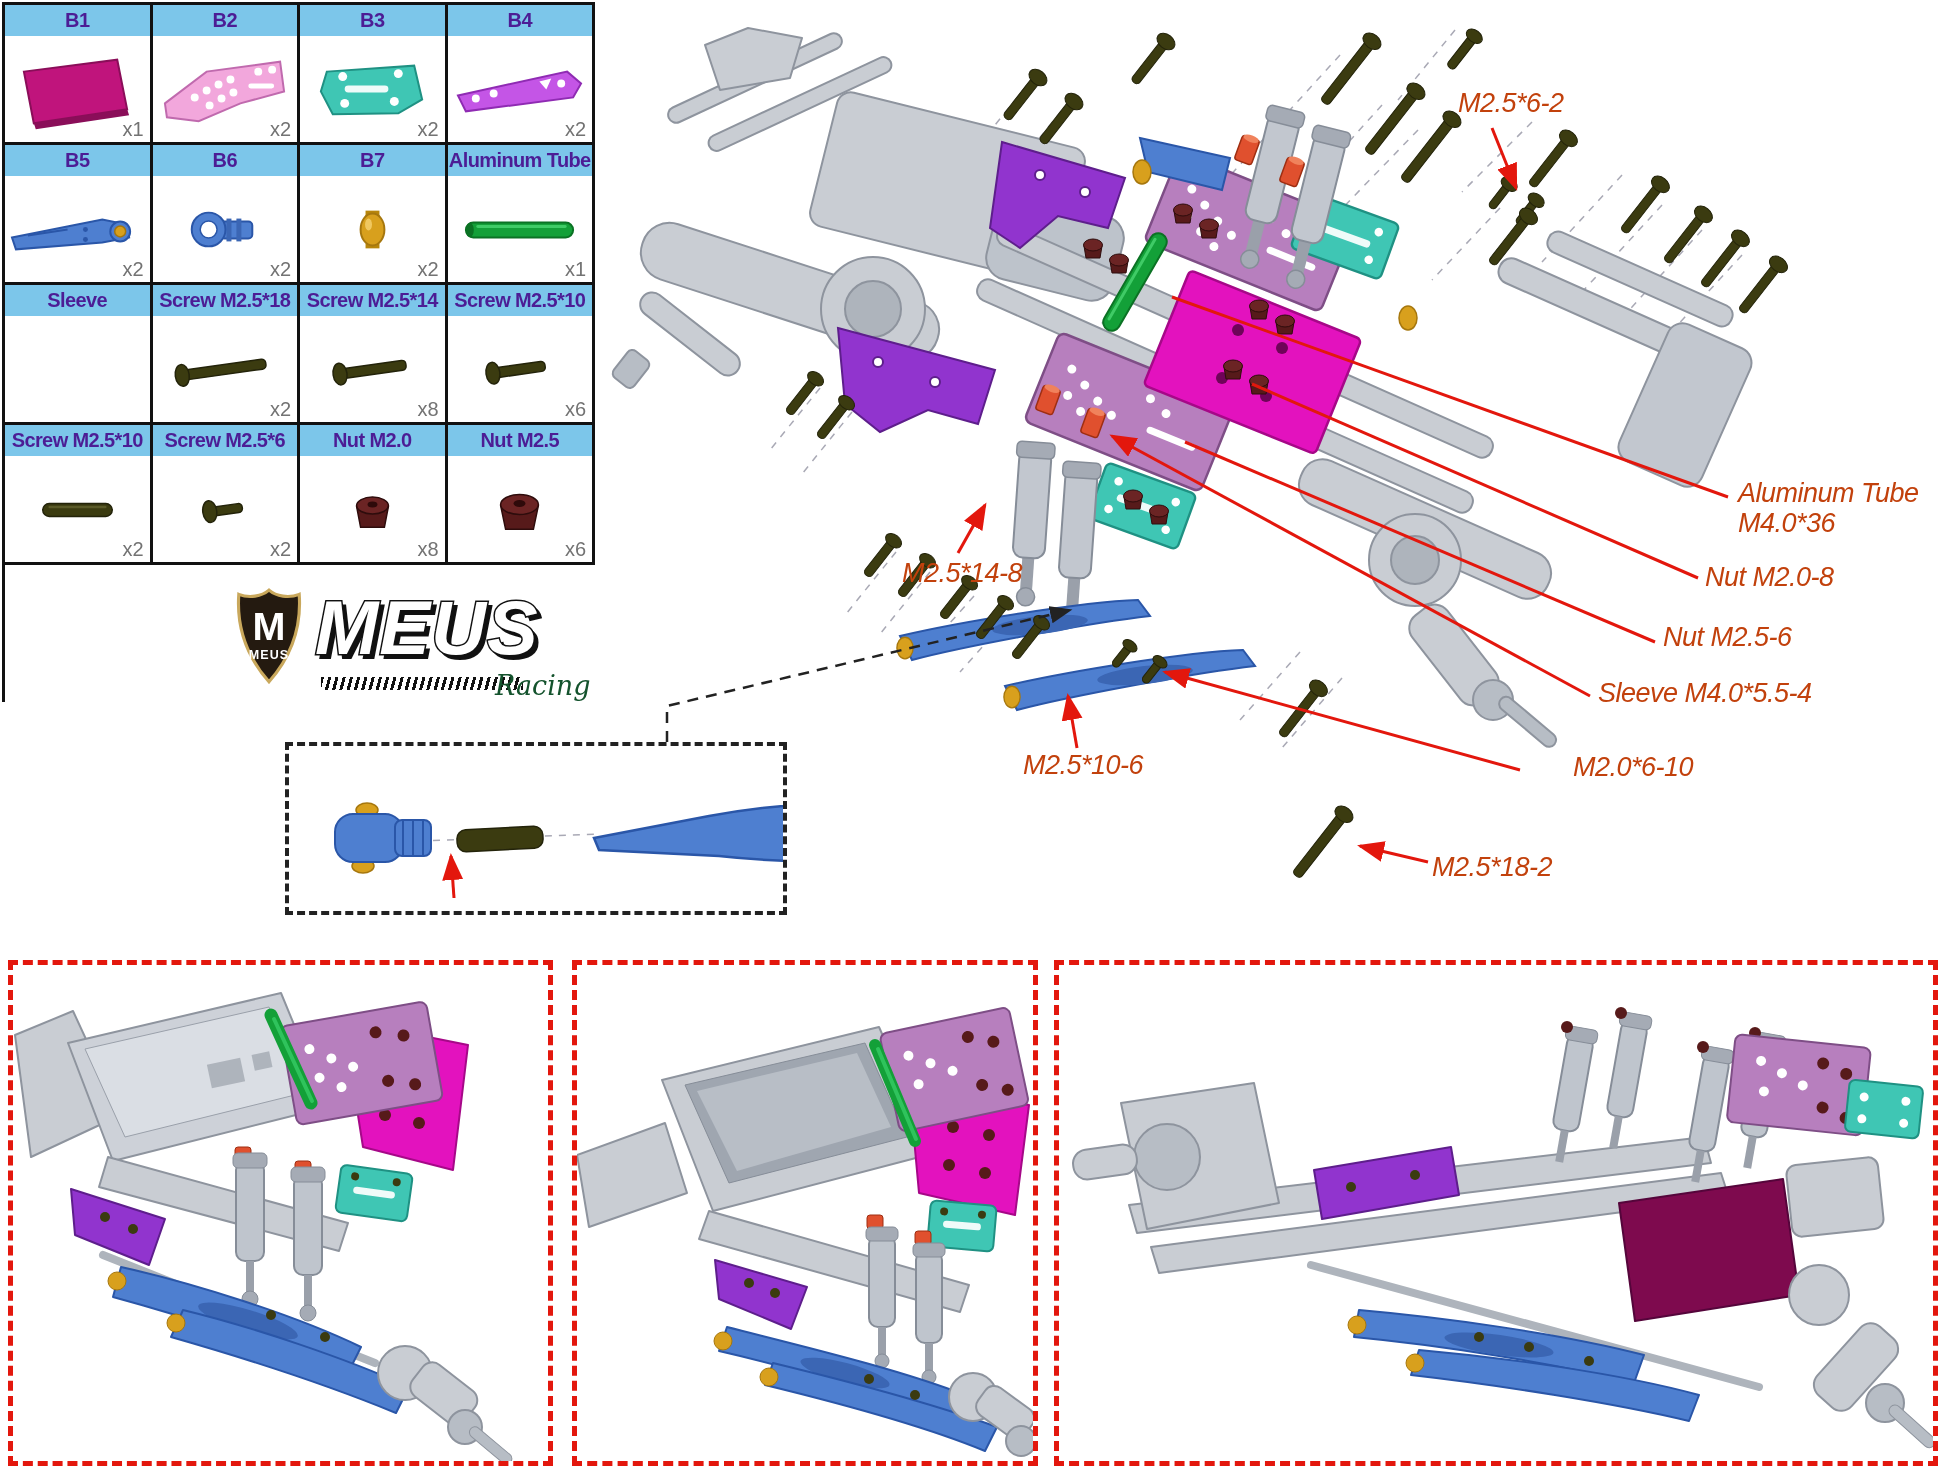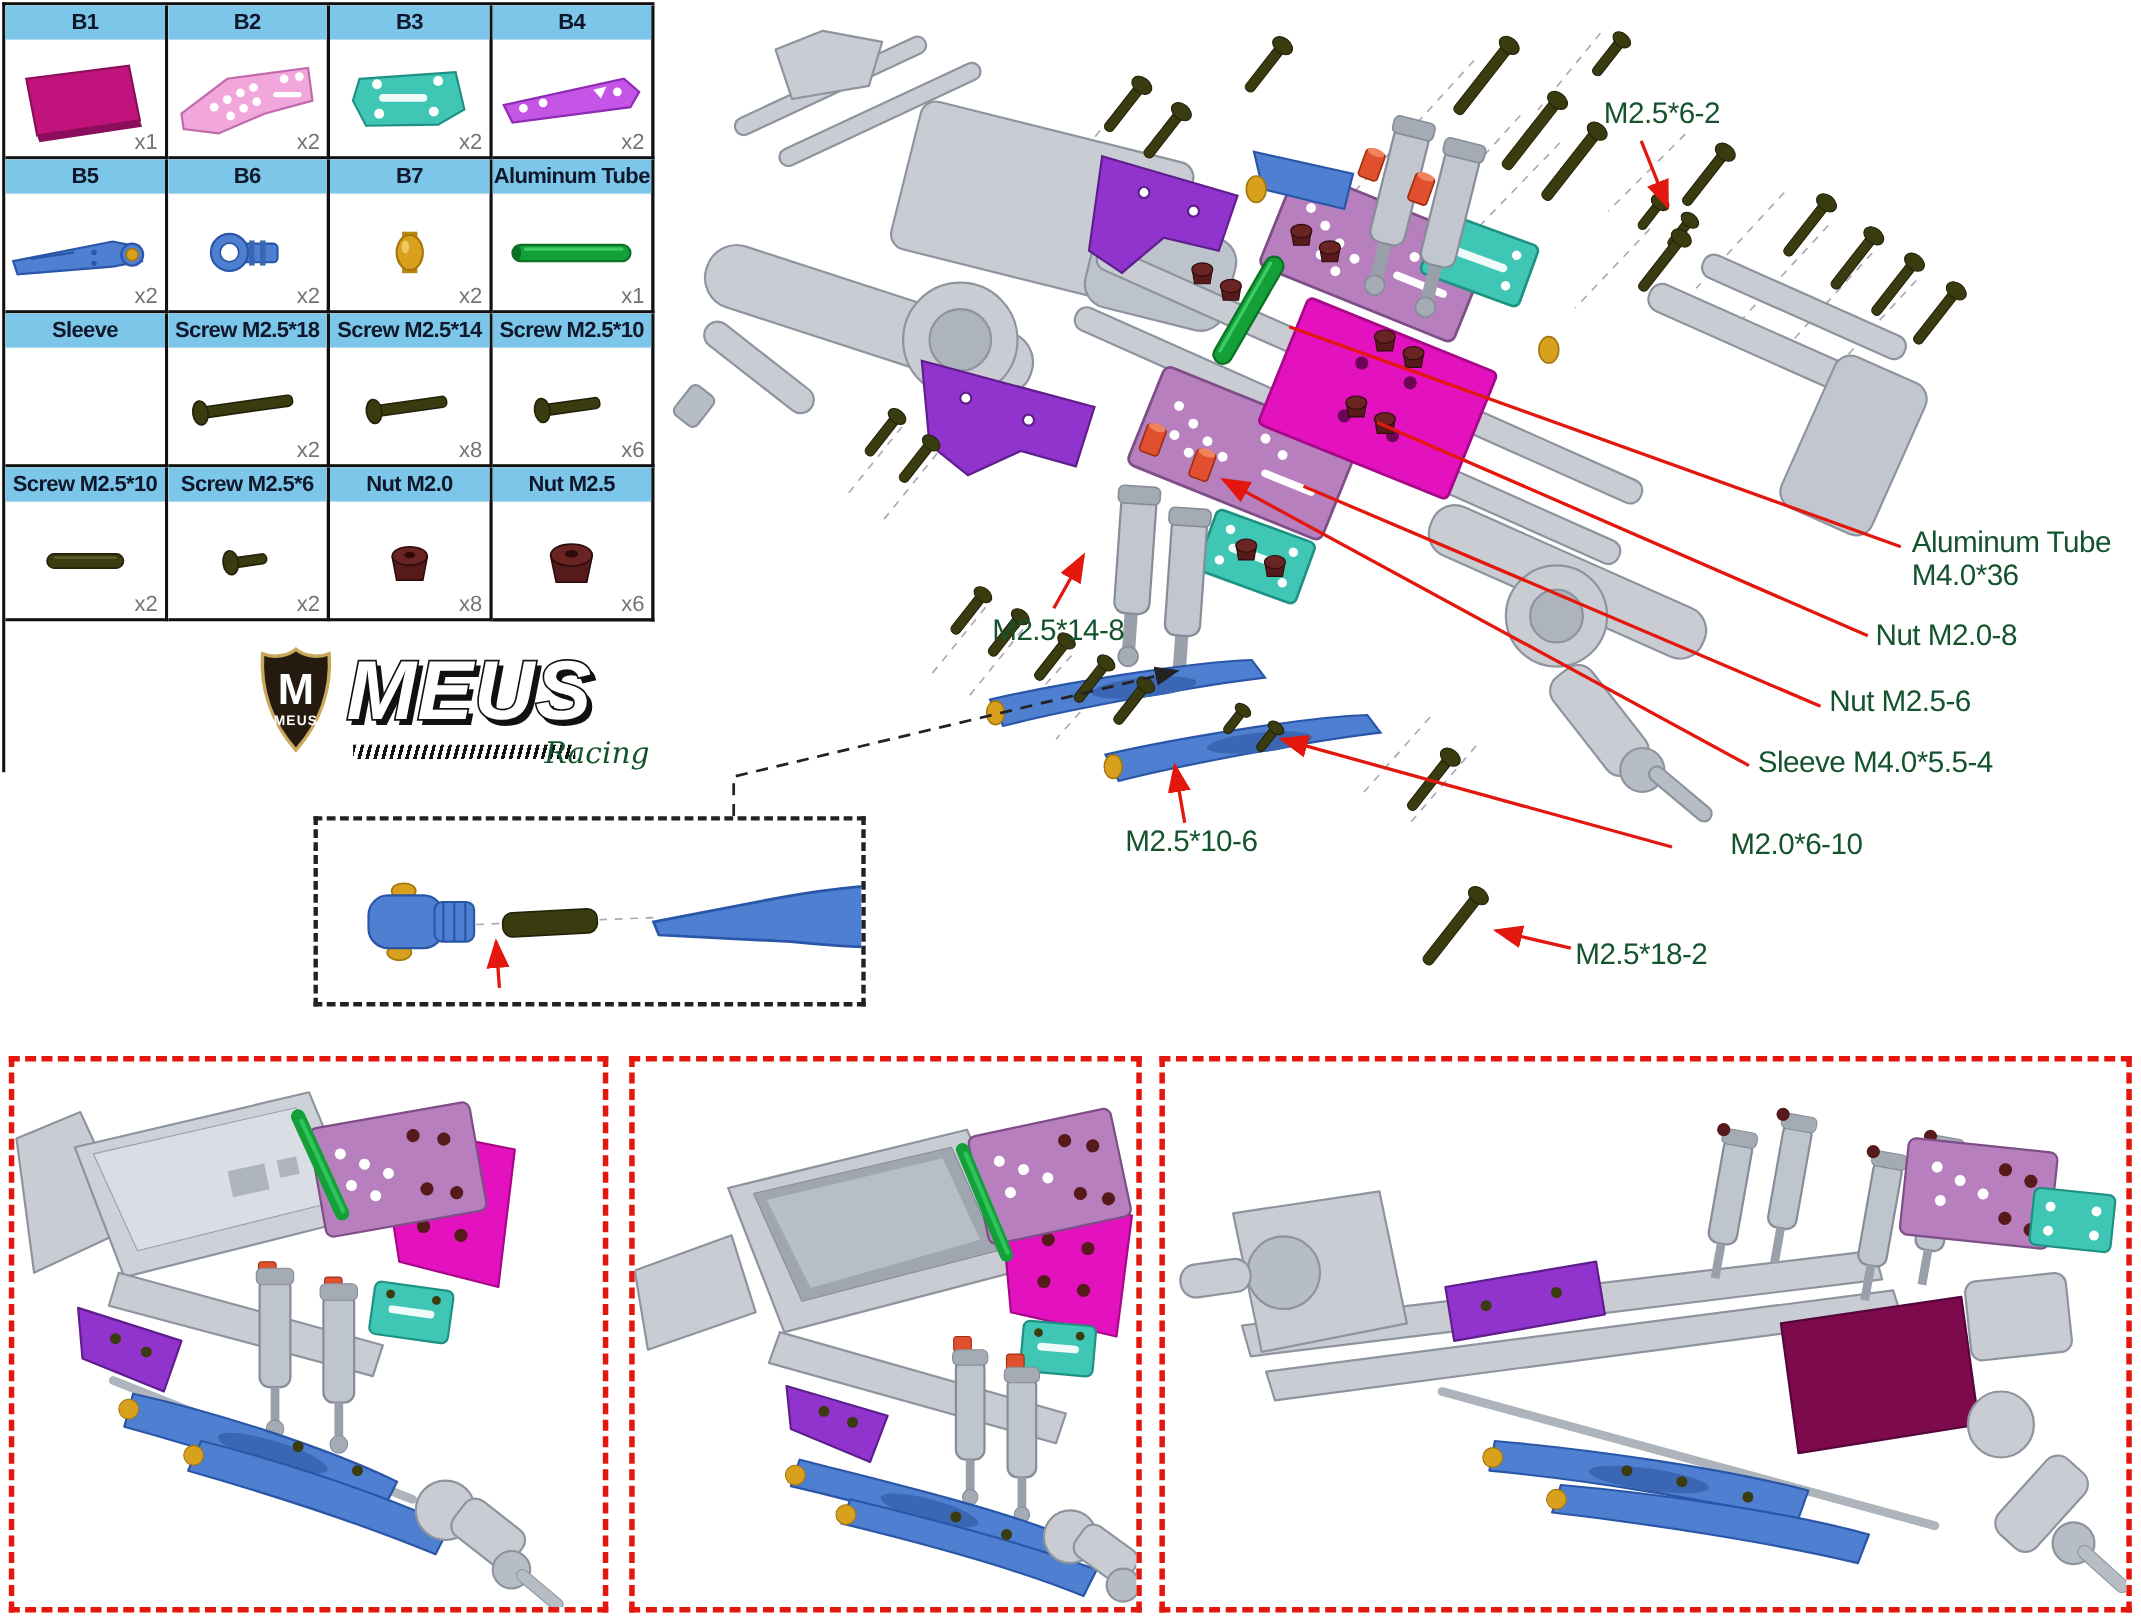--- a/index.html
+++ b/index.html
@@ -7,28 +7,28 @@
         font-family:"Liberation Sans",sans-serif;color:#111;}
   .abs{position:absolute;}
 
   
   .parts-table{left:2px;top:2px;width:590px;display:grid;grid-template-columns:repeat(4,1fr);
                border-left:3px solid #111;border-top:3px solid #111;background:#fff;}
   .cell{border-right:3px solid #111;border-bottom:3px solid #111;height:137px;
         display:flex;flex-direction:column;background:#fff;}
   .cell.blank{border:none;}
   .cell-h{height:31px;background:#7CC6EA;display:flex;align-items:center;justify-content:center;
-          font-size:20px;font-weight:bold;letter-spacing:-0.6px;color:#0f172a;white-space:nowrap;}
+          font-size:20px;font-weight:bold;letter-spacing:-0.6px;color:#4c1d95;white-space:nowrap;}
   .cell-b{flex:1;position:relative;display:flex;align-items:center;justify-content:center;}
   .qty{position:absolute;right:6px;bottom:1px;font-size:20px;color:#737373;}
   .part-icon{display:block;}
 
   
-  .callout{position:absolute;color:#14532d;font-size:27px;line-height:1.12;
-           white-space:pre-line;letter-spacing:-0.5px;}
+  .callout{position:absolute;color:#c2410c;font-size:27px;line-height:1.12;
+           white-space:pre-line;letter-spacing:-0.5px;font-style:italic;}
 
   
   .inset{left:285px;top:742px;width:502px;height:173px;border:4px dashed #222;
          box-sizing:border-box;background:#fff;}
 
   
   .logo{left:233px;top:584px;width:335px;height:132px;}
   .logo .shield{position:absolute;left:0;top:2px;}
   .logo .brand-svg{position:absolute;left:74px;top:-6px;}
   .hatch{position:absolute;left:88px;top:93px;width:202px;height:13px;

